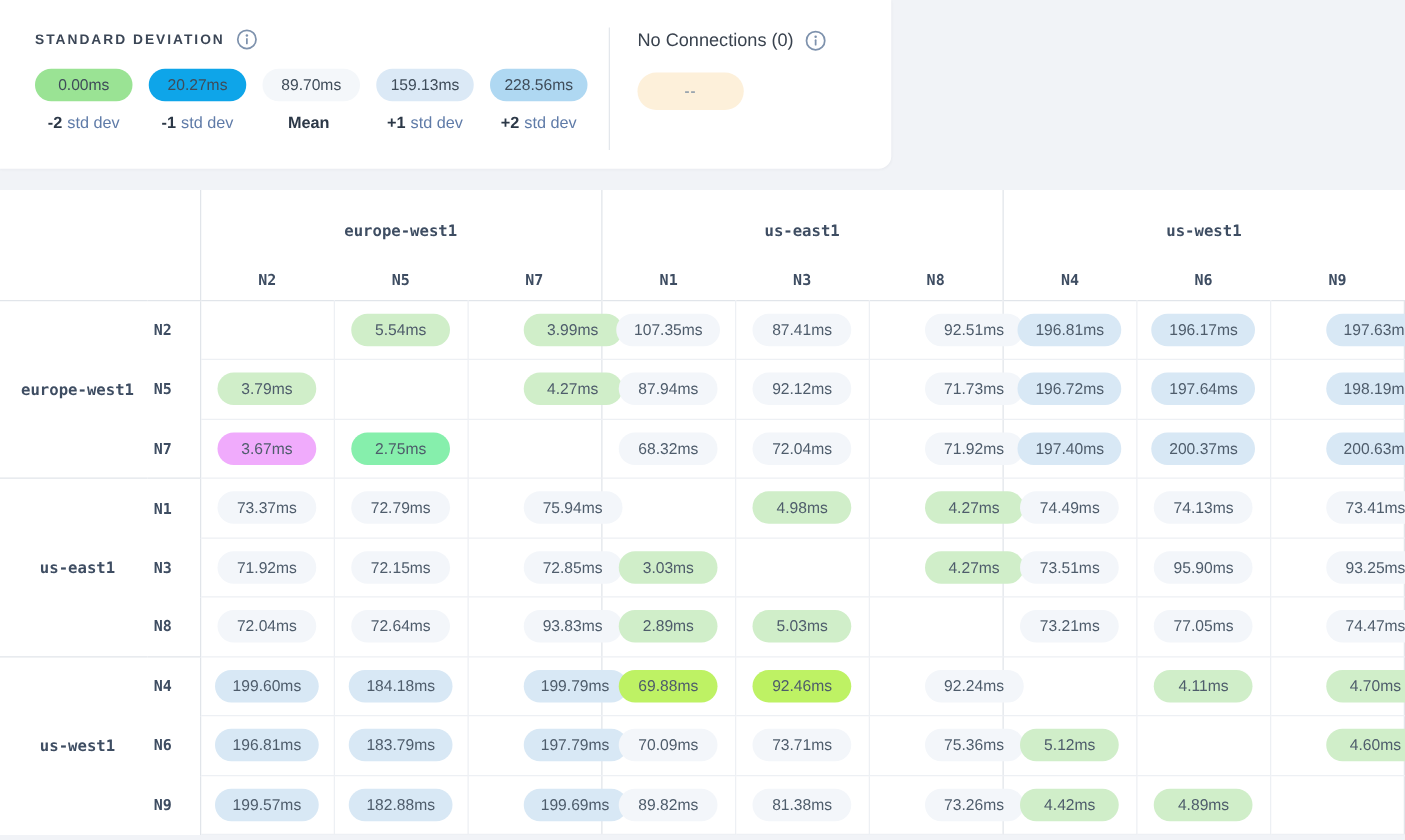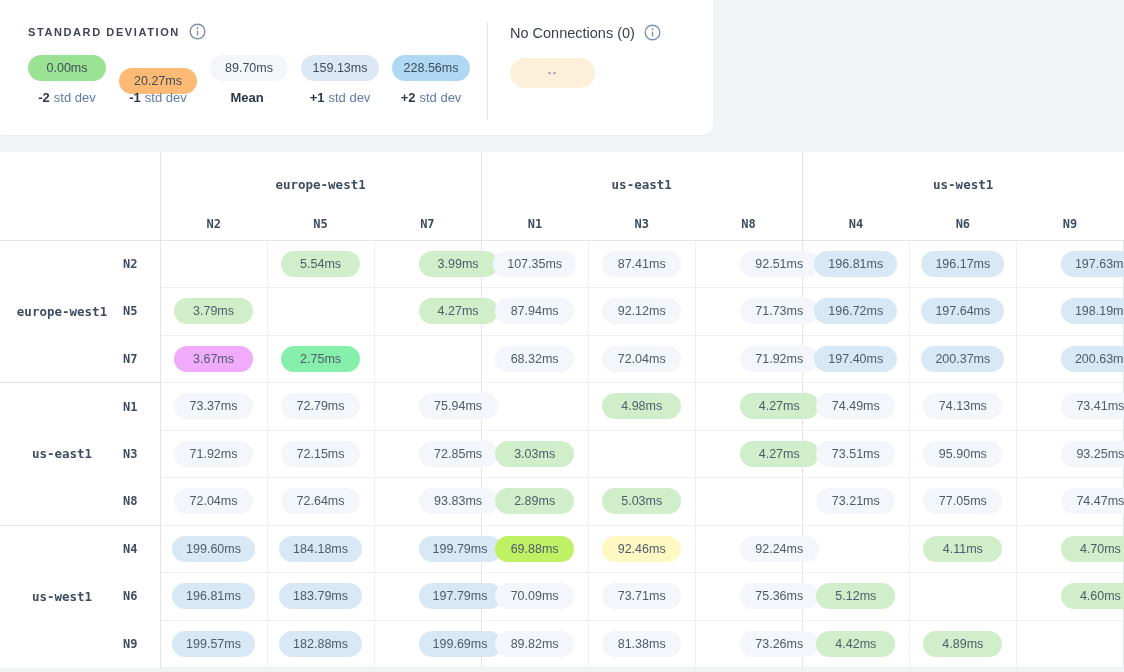--- a/index.html
+++ b/index.html
@@ -92,21 +92,21 @@
       <svg width="17" height="17" viewBox="0 0 17 17">
         <circle cx="8.5" cy="8.5" r="7.3" fill="none" stroke="#7e92ad" stroke-width="1.4"></circle>
         <circle cx="8.5" cy="5.3" r="1" fill="#7e92ad"></circle>
         <rect x="7.8" y="7.4" width="1.4" height="5" rx="0.7" fill="#7e92ad"></rect>
       </svg>
     </span>
   </div>
 
   <div class="pills-row">
     <span class="legend-pill" style="background: rgb(154, 227, 148);">0.00ms</span>
-    <span class="legend-pill" style="background: #fdba74; margin-top: 13px;">20.27ms</span>
+    <span class="legend-pill" style="background: #0ea5e9;">20.27ms</span>
     <span class="legend-pill" style="background: rgb(244, 247, 250);">89.70ms</span>
     <span class="legend-pill" style="background: rgb(219, 233, 246);">159.13ms</span>
     <span class="legend-pill" style="background: rgb(175, 216, 242);">228.56ms</span>
   </div>
 
   <div class="labels-row">
     <span class="legend-label"><span class="bold">-2</span><span class="rest">std dev</span></span>
     <span class="legend-label"><span class="bold">-1</span><span class="rest">std dev</span></span>
     <span class="legend-label"><span class="bold">Mean</span><span class="rest"></span></span>
     <span class="legend-label"><span class="bold">+1</span><span class="rest">std dev</span></span>
@@ -242,21 +242,21 @@
         </tr>
       </tbody>
       <tbody>
         <tr>
           <th class="region-label" rowspan="3">us-west1</th>
           <th class="row-node">N4</th>
           <td><span class="pill" style="background: rgb(216, 232, 245);">199.60ms</span></td>
           <td><span class="pill" style="background: rgb(216, 232, 245);">184.18ms</span></td>
           <td class="group-end"><span class="pill" style="background: rgb(216, 232, 245);">199.79ms</span></td>
           <td><span class="pill" style="background: #bef264;">69.88ms</span></td>
-          <td><span class="pill" style="background: #fef9c3; text-align: center;">92.46ms</span></td>
+          <td><span class="pill" style="background: #bef264; text-align: center;">92.46ms</span></td>
           <td class="group-end"><span class="pill" style="background: rgb(243, 246, 250);">92.24ms</span></td>
           <td></td>
           <td><span class="pill" style="background: rgb(208, 238, 201);">4.11ms</span></td>
           <td class="group-end"><span class="pill" style="background: rgb(208, 238, 201);">4.70ms</span></td>
         </tr>
         <tr>
           <th class="row-node">N6</th>
           <td><span class="pill" style="background: rgb(216, 232, 245);">196.81ms</span></td>
           <td><span class="pill" style="background: rgb(216, 232, 245);">183.79ms</span></td>
           <td class="group-end"><span class="pill" style="background: rgb(216, 232, 245);">197.79ms</span></td>

